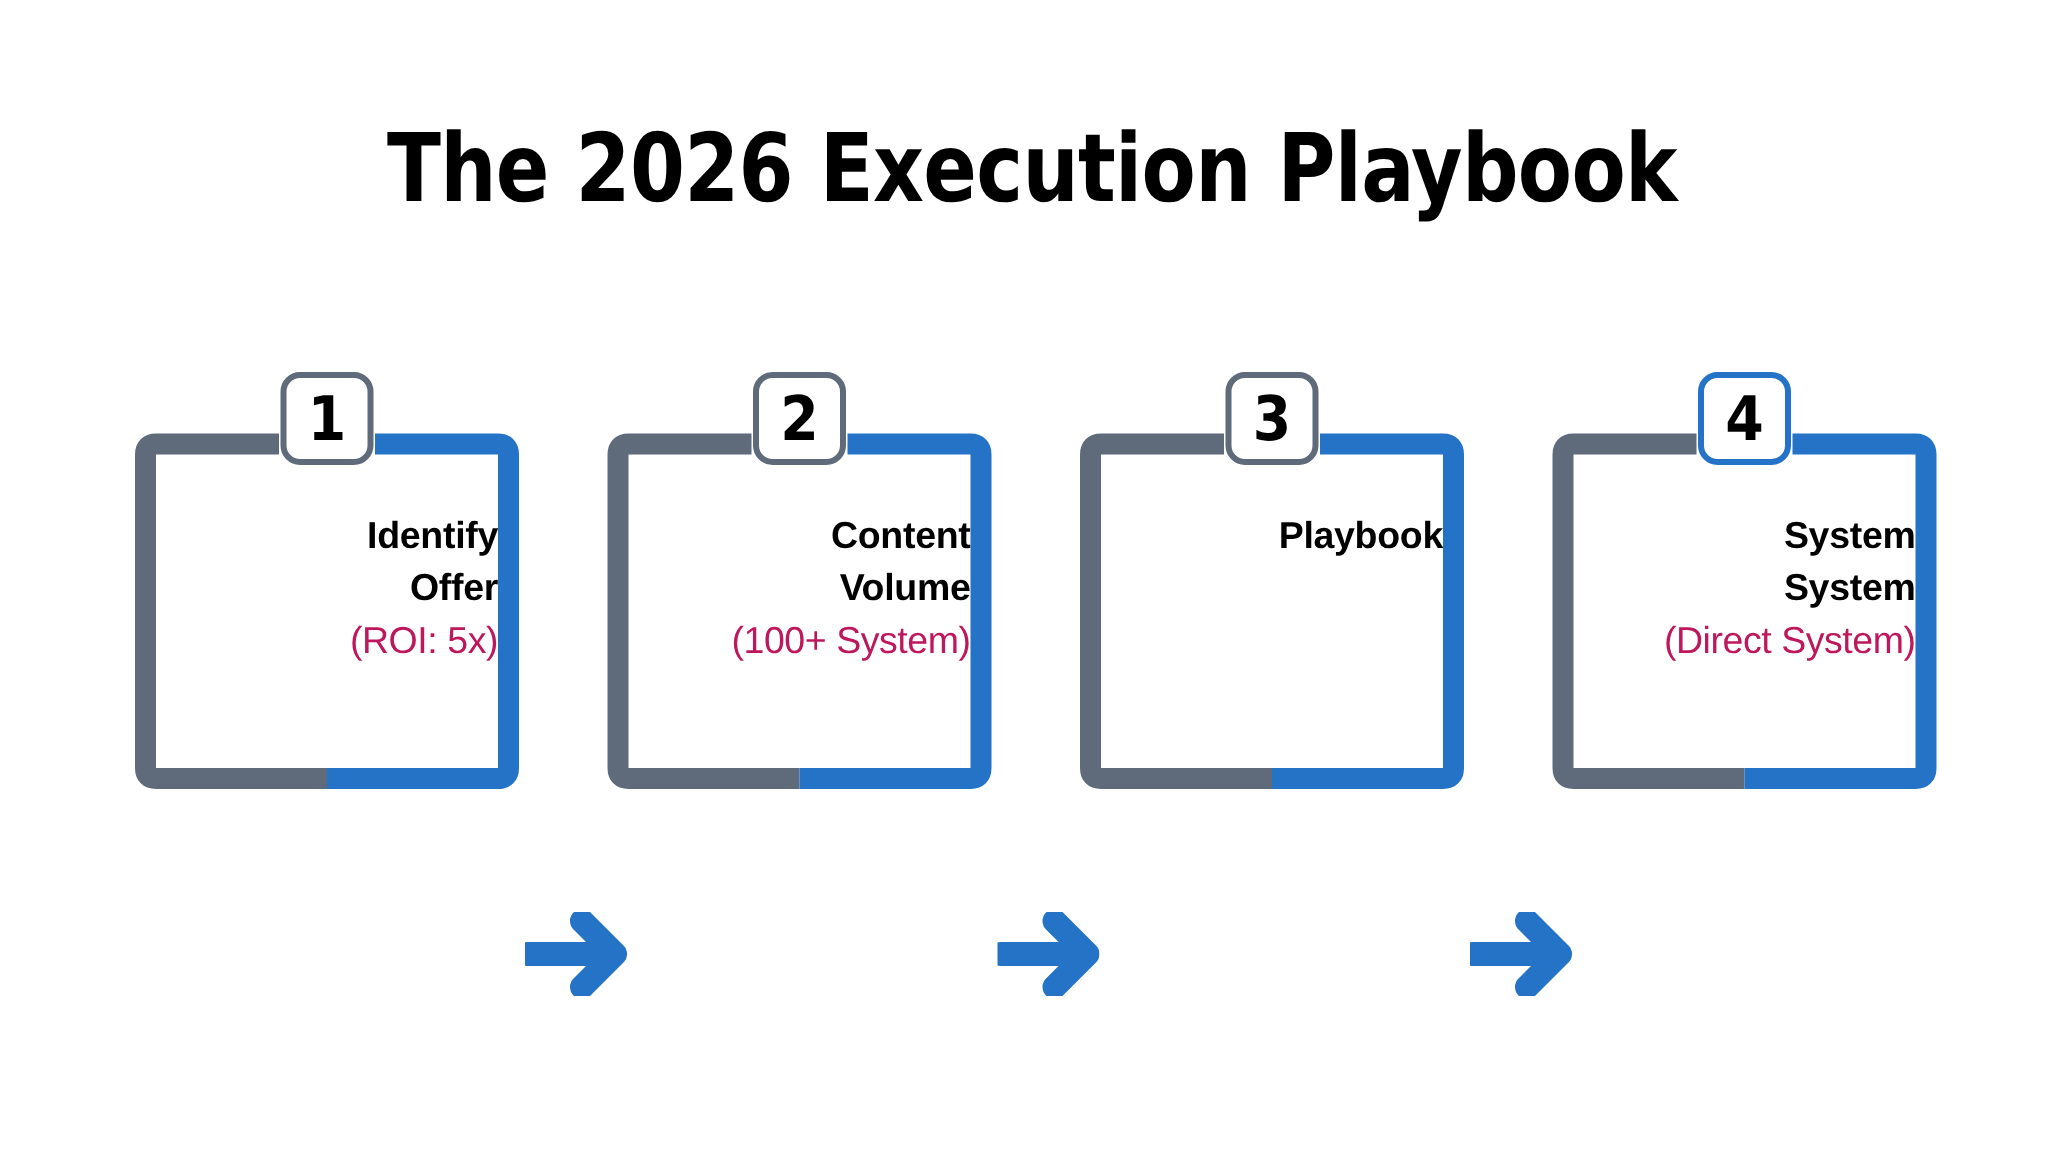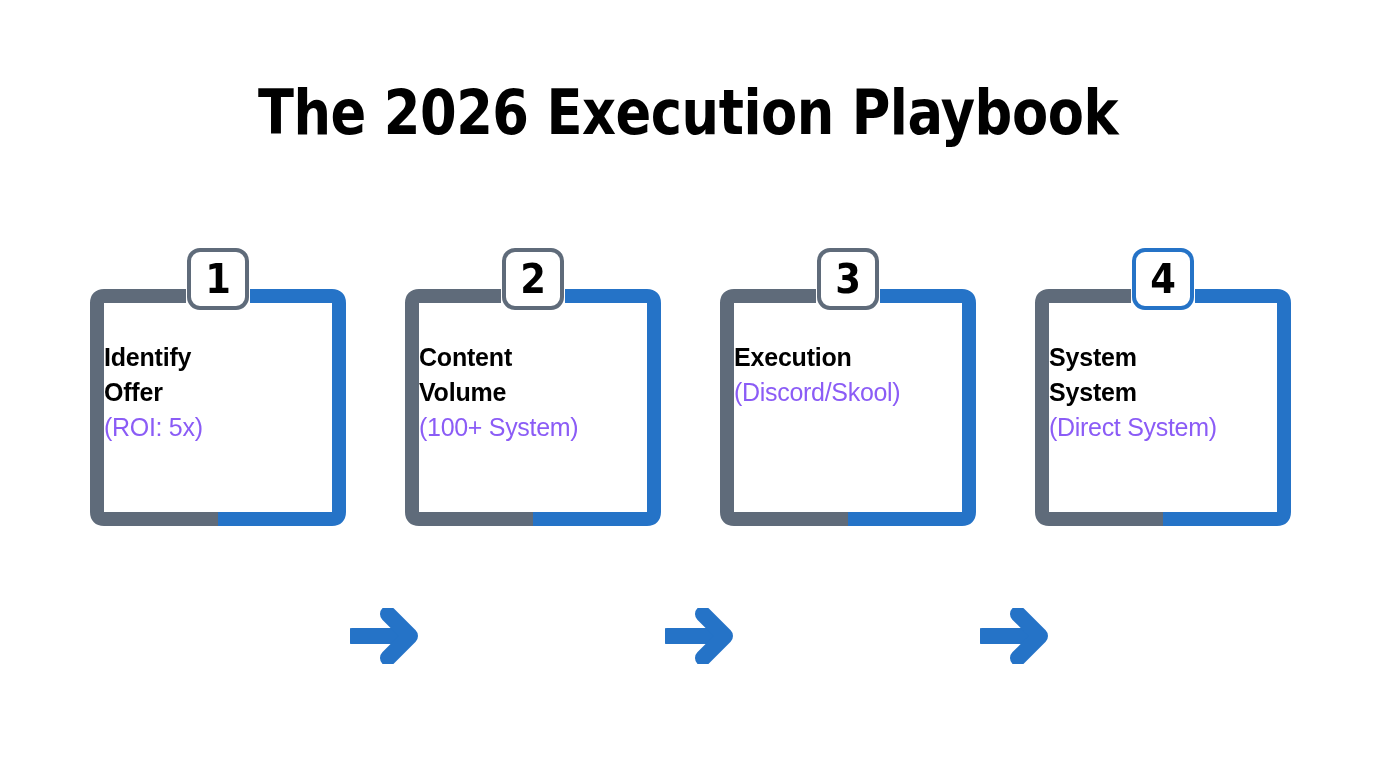--- a/index.html
+++ b/index.html
@@ -94,37 +94,37 @@
   .step-badge.accent {
     border-color: #2573C7;
   }
 
   
   .step-text {
     position: absolute;
     left: 14px;
     top: 100px;
     width: 228px;
-    text-align: left;
+    text-align: right;
   }
   .step-title {
     font-family: "Liberation Sans", sans-serif;
     font-weight: 700;
     font-size: 25px;
     line-height: 35px;
     color: #000000;
     letter-spacing: -0.2px;
   }
   .step-sub {
     margin-top: 1px;
     font-family: "Liberation Sans", sans-serif;
     font-weight: 400;
     font-size: 25px;
     line-height: 33px;
-    color: #8b5cf6;
+    color: #be185d;
     letter-spacing: -0.3px;
   }
 
   
   .connector-arrow {
     position: absolute;
     top: 368px;
     width: 68px;
     height: 56px;
   }
@@ -197,22 +197,21 @@
       <div class="step-frame">
         <svg viewBox="0 0 256 258" xmlns="http://www.w3.org/2000/svg" aria-hidden="true">
           <path d="M128 251 L14 251 Q7 251 7 244 L7 35 Q7 28 14 28 L96 28" fill="none" stroke="#5F6B7A" stroke-width="14" stroke-linecap="butt" stroke-linejoin="round"></path>
           <path d="M160 28 L242 28 Q249 28 249 35 L249 244 Q249 251 242 251 L128 251" fill="none" stroke="#2573C7" stroke-width="14" stroke-linecap="butt" stroke-linejoin="round"></path>
         </svg>
       </div>
       <div class="step-badge" style="left:97px;">
         <span>3</span>
       </div>
       <div class="step-text">
-        <div class="step-title">Execution</div>
-        <div class="step-sub">(Discord/Skool)</div>
+        <div class="step-title">Playbook</div>
       </div>
     </div>
 
     <div class="connector-arrow" style="left:980px;">
       <svg viewBox="0 0 68 56" xmlns="http://www.w3.org/2000/svg" aria-hidden="true">
         <path d="M2 28 L44 28" fill="none" stroke="#2573C7" stroke-width="16" stroke-linecap="round"></path>
         <path d="M38 6 L60 28 L38 50" fill="none" stroke="#2573C7" stroke-width="16" stroke-linecap="round" stroke-linejoin="round"></path>
       </svg>
     </div>
 

